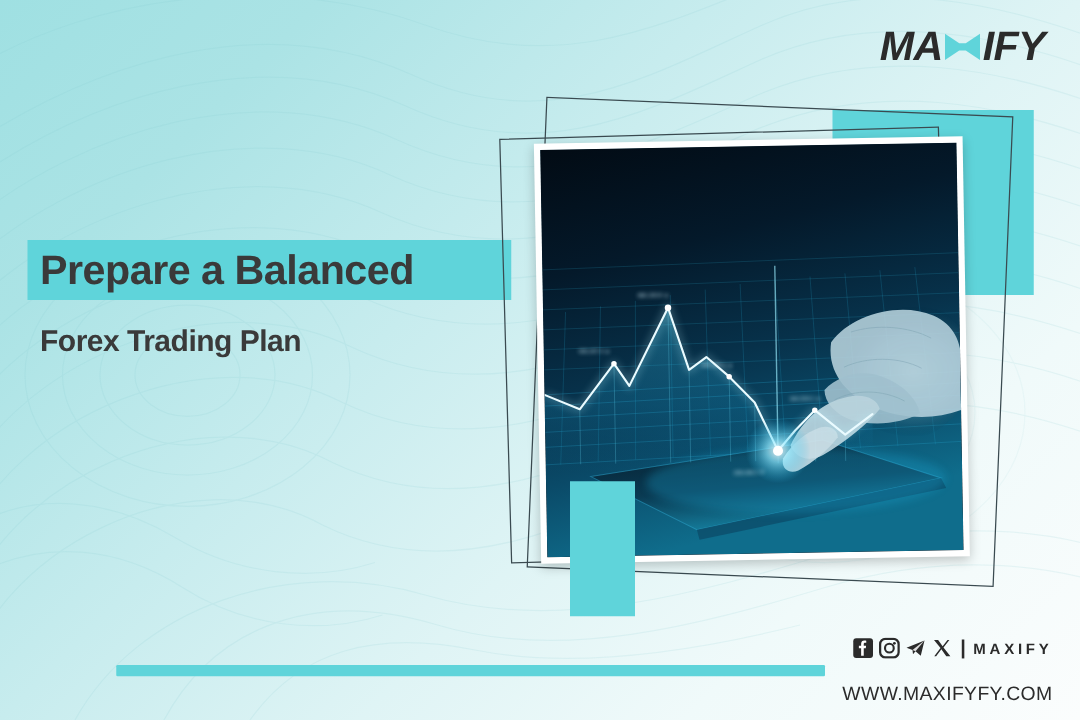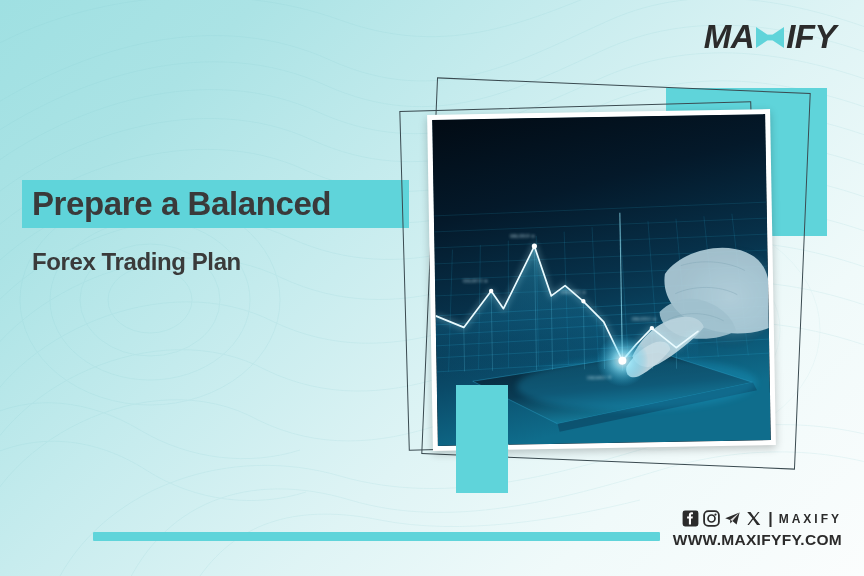--- a/index.html
+++ b/index.html
@@ -48,21 +48,21 @@
     height: 25px;
     margin: 0 1px;
     position: relative;
     top: 1px;
   }
 
   
   .headline {
     position: absolute;
     left: 22px;
-    top: 180px;
+    top: 192px;
     width: 420px;
   }
   .headline-hl {
     display: inline-block;
     background: #5fd4da;
     padding: 7px 10px 8px 10px;
     box-sizing: border-box;
     width: 387px;
   }
   .headline-hl .t {
@@ -179,23 +179,23 @@
     line-height: 1;
   }
   .brandname {
     font-size: 12px;
     font-weight: 700;
     color: #2b2b2b;
     letter-spacing: 3px;
     line-height: 1;
   }
   .weburl {
-    margin-top: 5px;
+    margin-top: 21px;
     font-size: 15.5px;
-    font-weight: 700;
+    font-weight: 400;
     color: #2b2b2b;
     letter-spacing: .3px;
     line-height: 1;
   }
   .sicon { display:inline-block; width:17px; height:17px; }
 </style>
 </head>
 <body>
 
 <div class="canvas">

